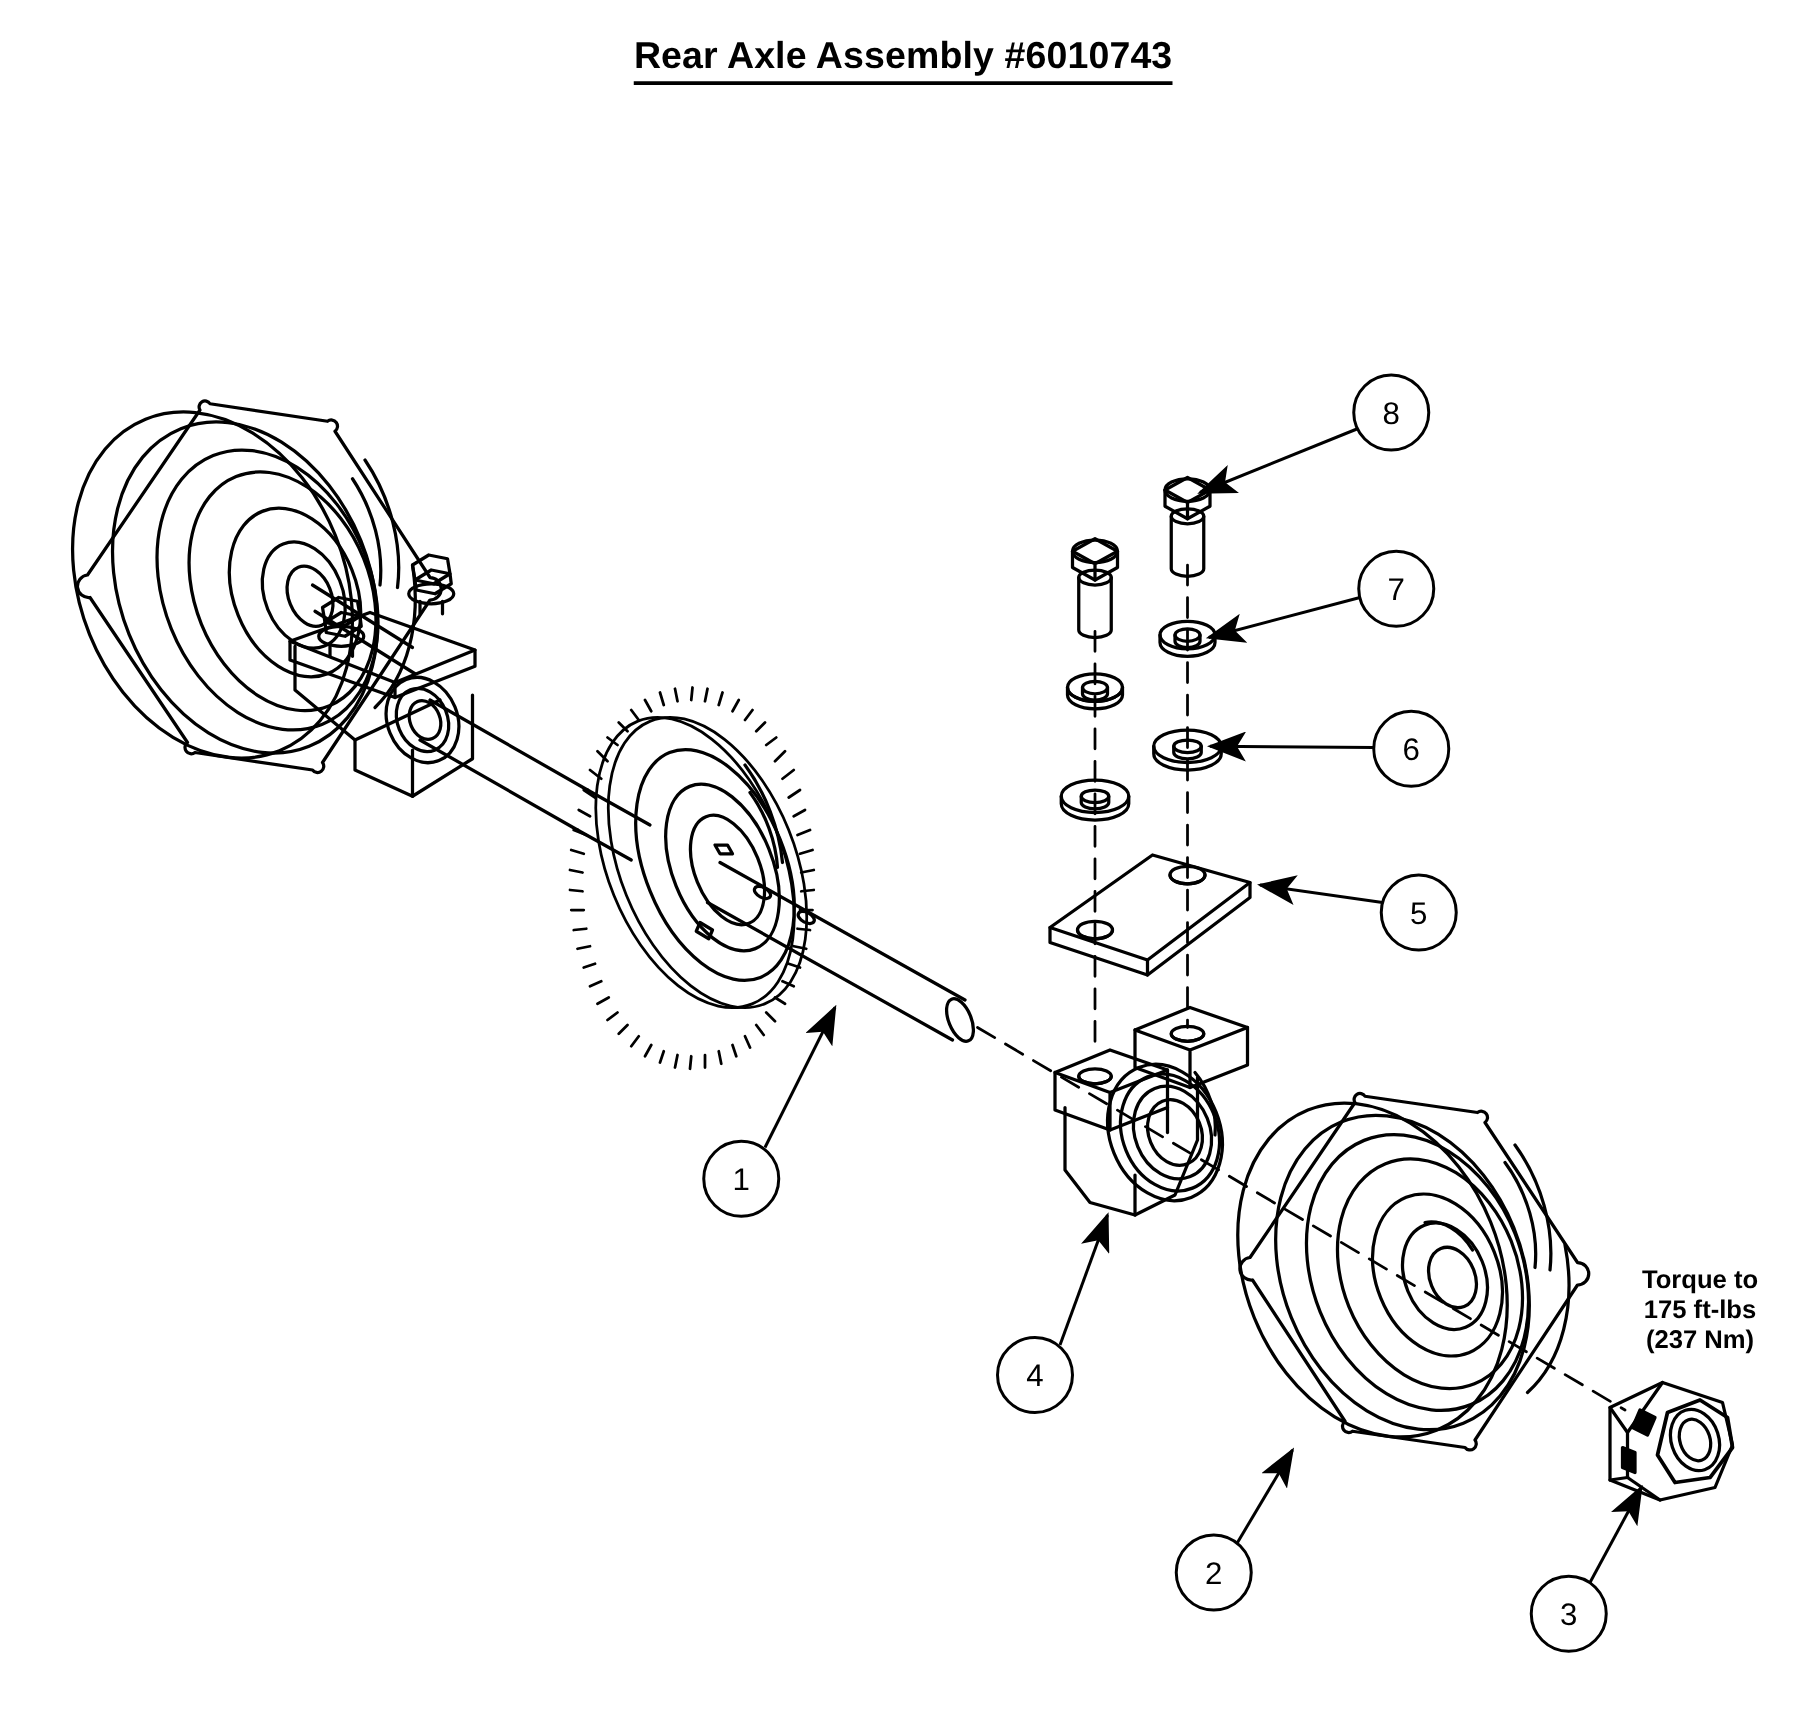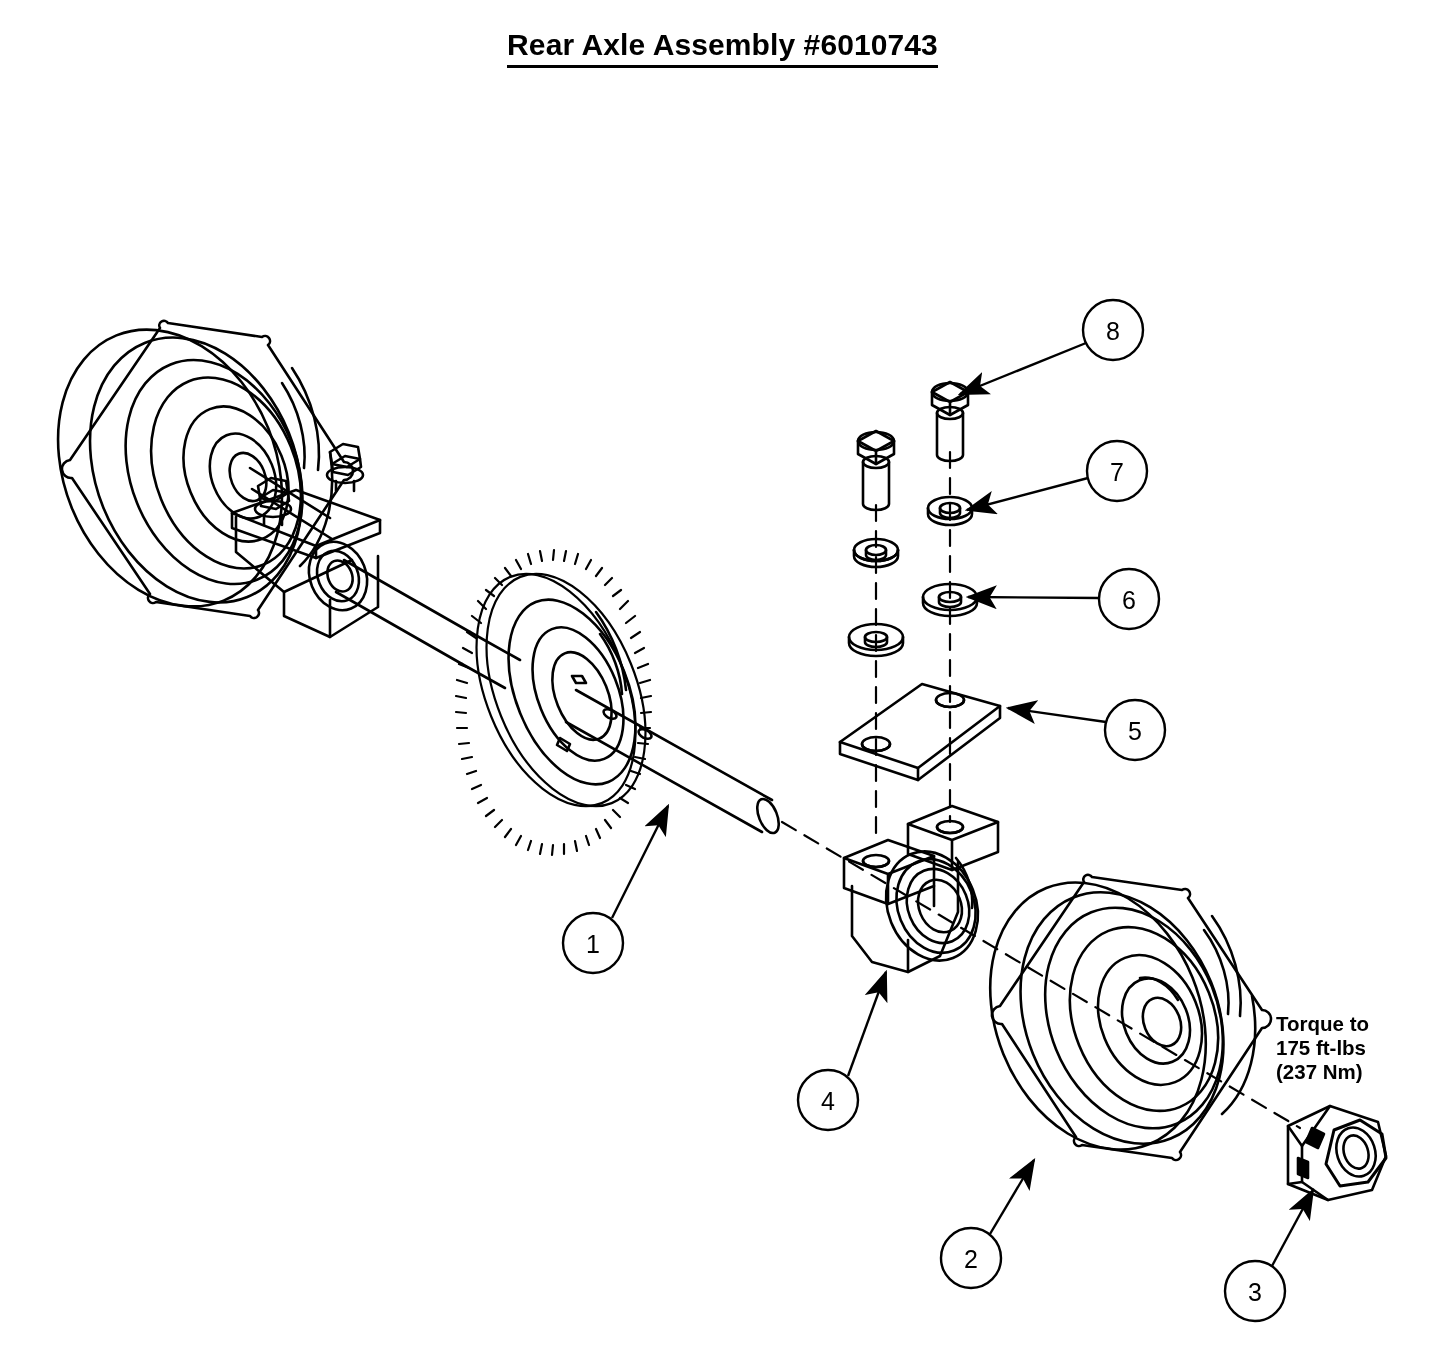--- a/index.html
+++ b/index.html
@@ -15,21 +15,21 @@
   }
   .title{
     display:inline-block;
     font-size:30px;font-weight:bold;letter-spacing:.1px;
     border-bottom:3px solid #000;padding-bottom:3px;
     font-family:"Liberation Sans", sans-serif;
   }
   .torque-note{
     position:absolute;left:1276px;top:1012px;width:168px;
     font-size:20.5px;font-weight:bold;line-height:1.18;
-    text-align:left;white-space:pre-line;
+    text-align:center;white-space:pre-line;
   }
   svg.art{position:absolute;left:0;top:0;width:1445px;height:1367px;}
   .balloon-num{
     font-family:"Liberation Sans", sans-serif;
     font-size:25px;fill:#000;text-anchor:middle;dominant-baseline:central;
   }
 </style>
 </head>
 <body>
 

